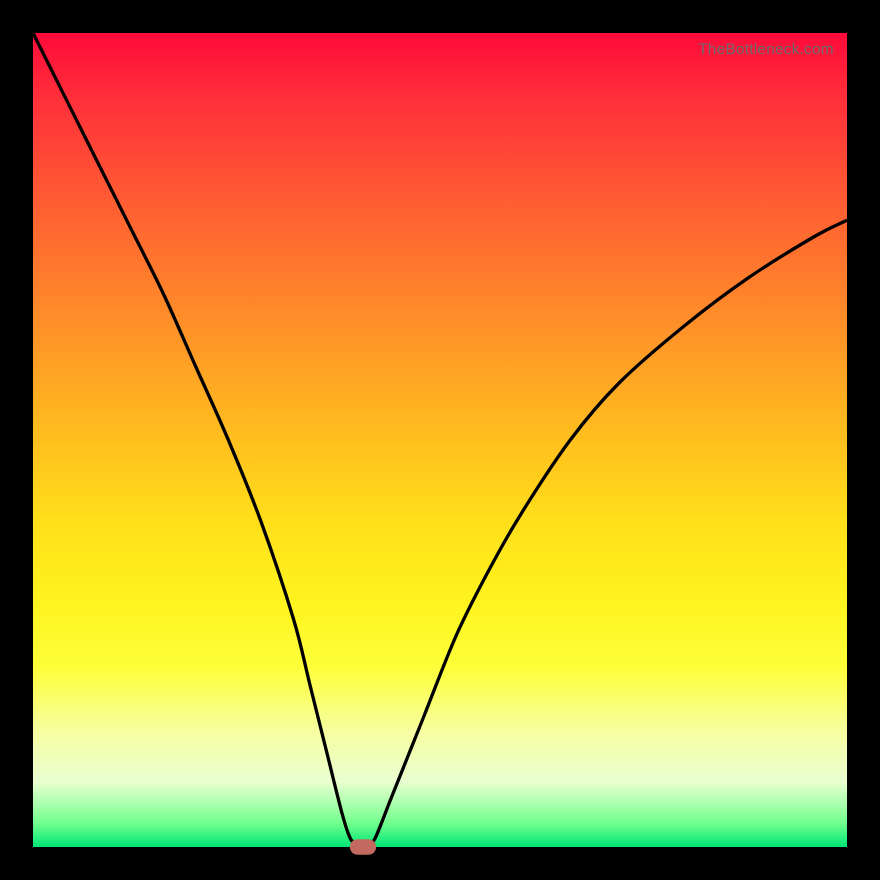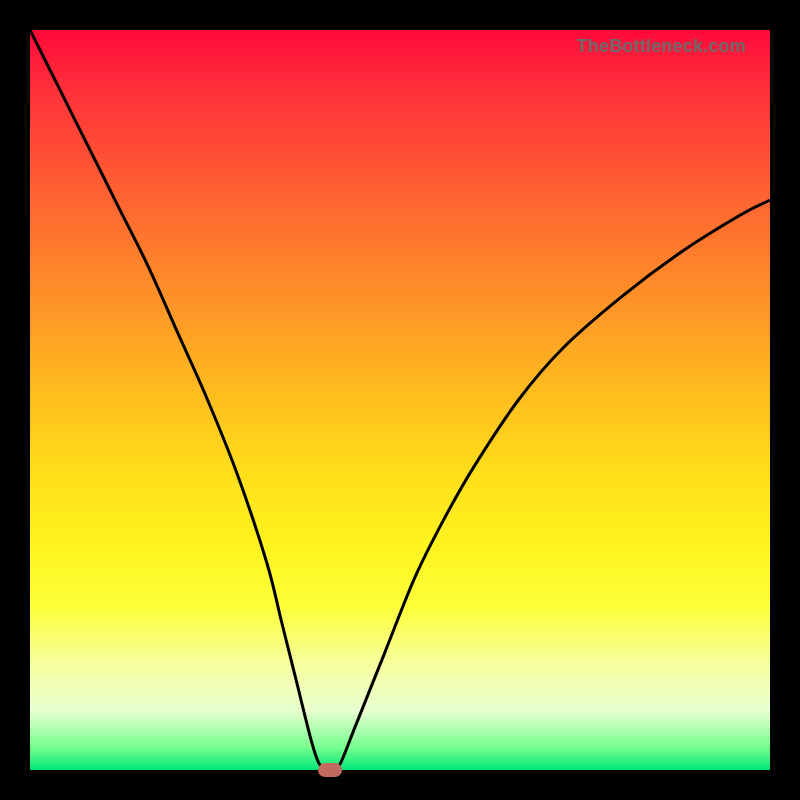--- a/index.html
+++ b/index.html
@@ -34,24 +34,24 @@
       #fdff3a 78%,
       #f6ffa3 86%,
       #e9ffd0 92%,
       #74ff8e 97%,
       #00e676 100%
     );
   }
   .watermark {
     position: absolute;
     top: 6px;
-    right: 24px;
+    right: 12px;
     color: #6b6b6b;
-    font-size: 18px;
-    font-weight: 700;
+    font-size: 14px;
+    font-weight: 400;
     letter-spacing: 0.2px;
     user-select: none;
   }
   .curve-svg {
     position: absolute;
     left: 0;
     top: 0;
     width: 740px;
     height: 740px;
   }

